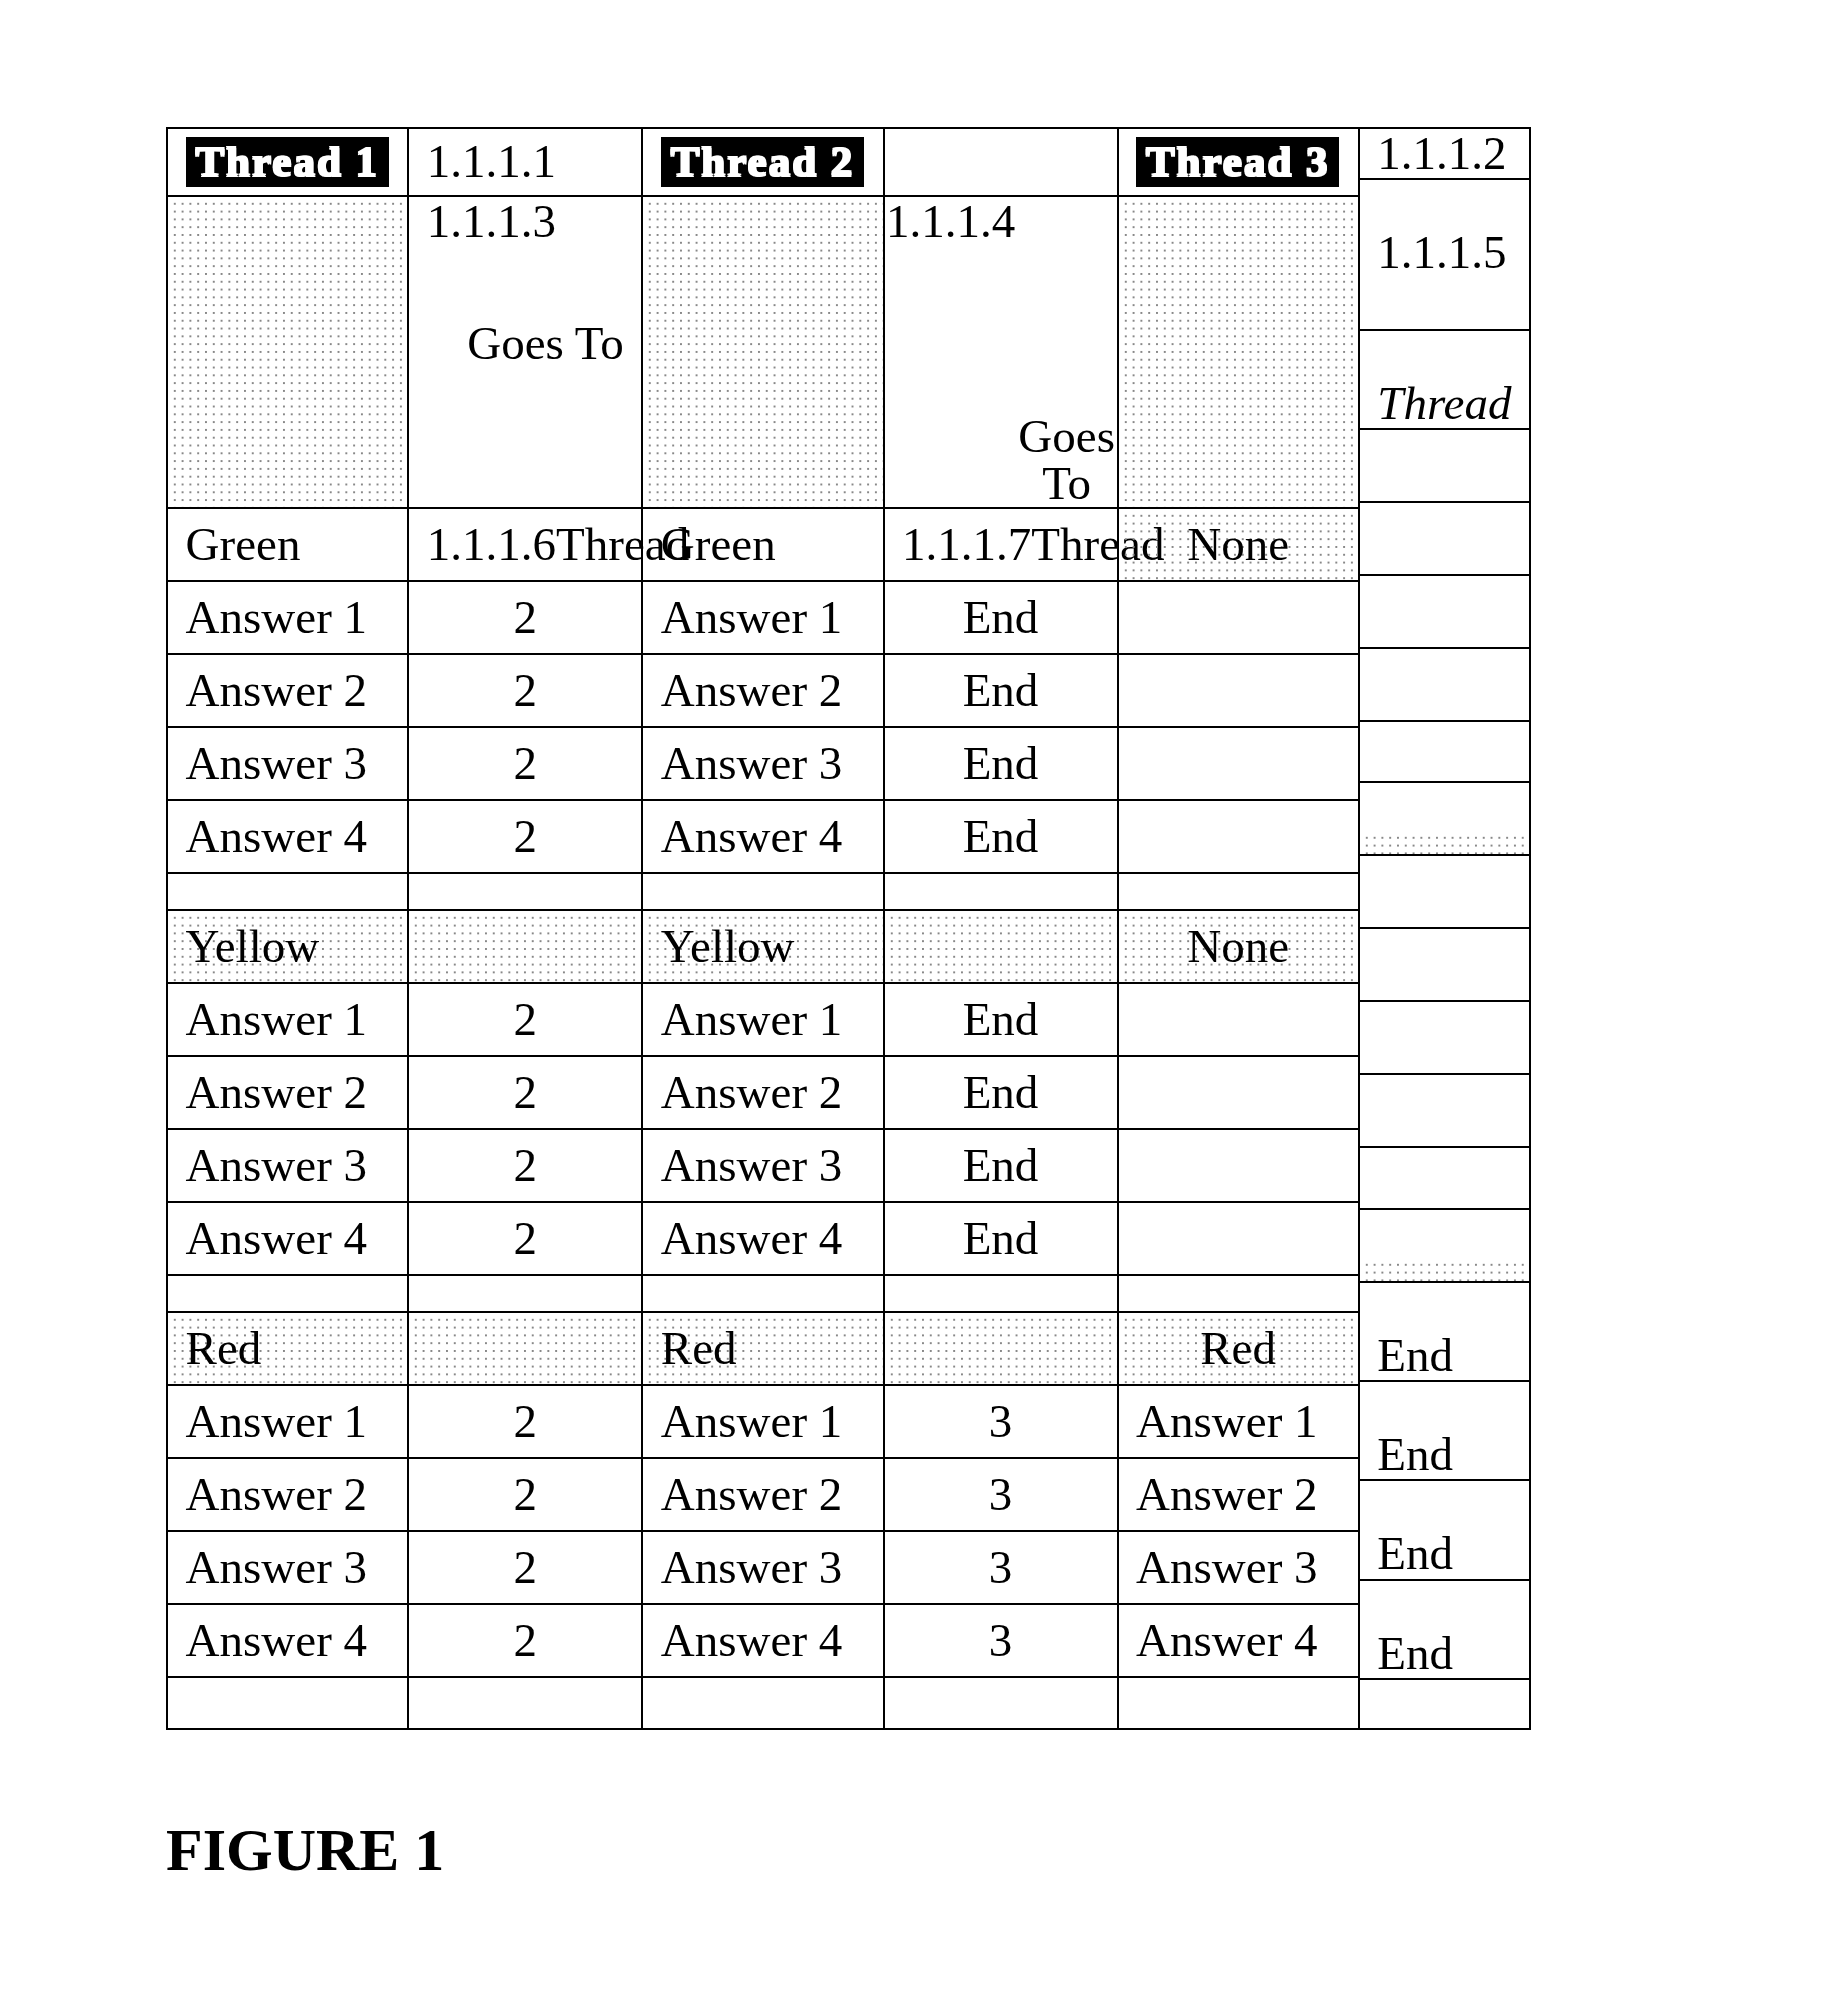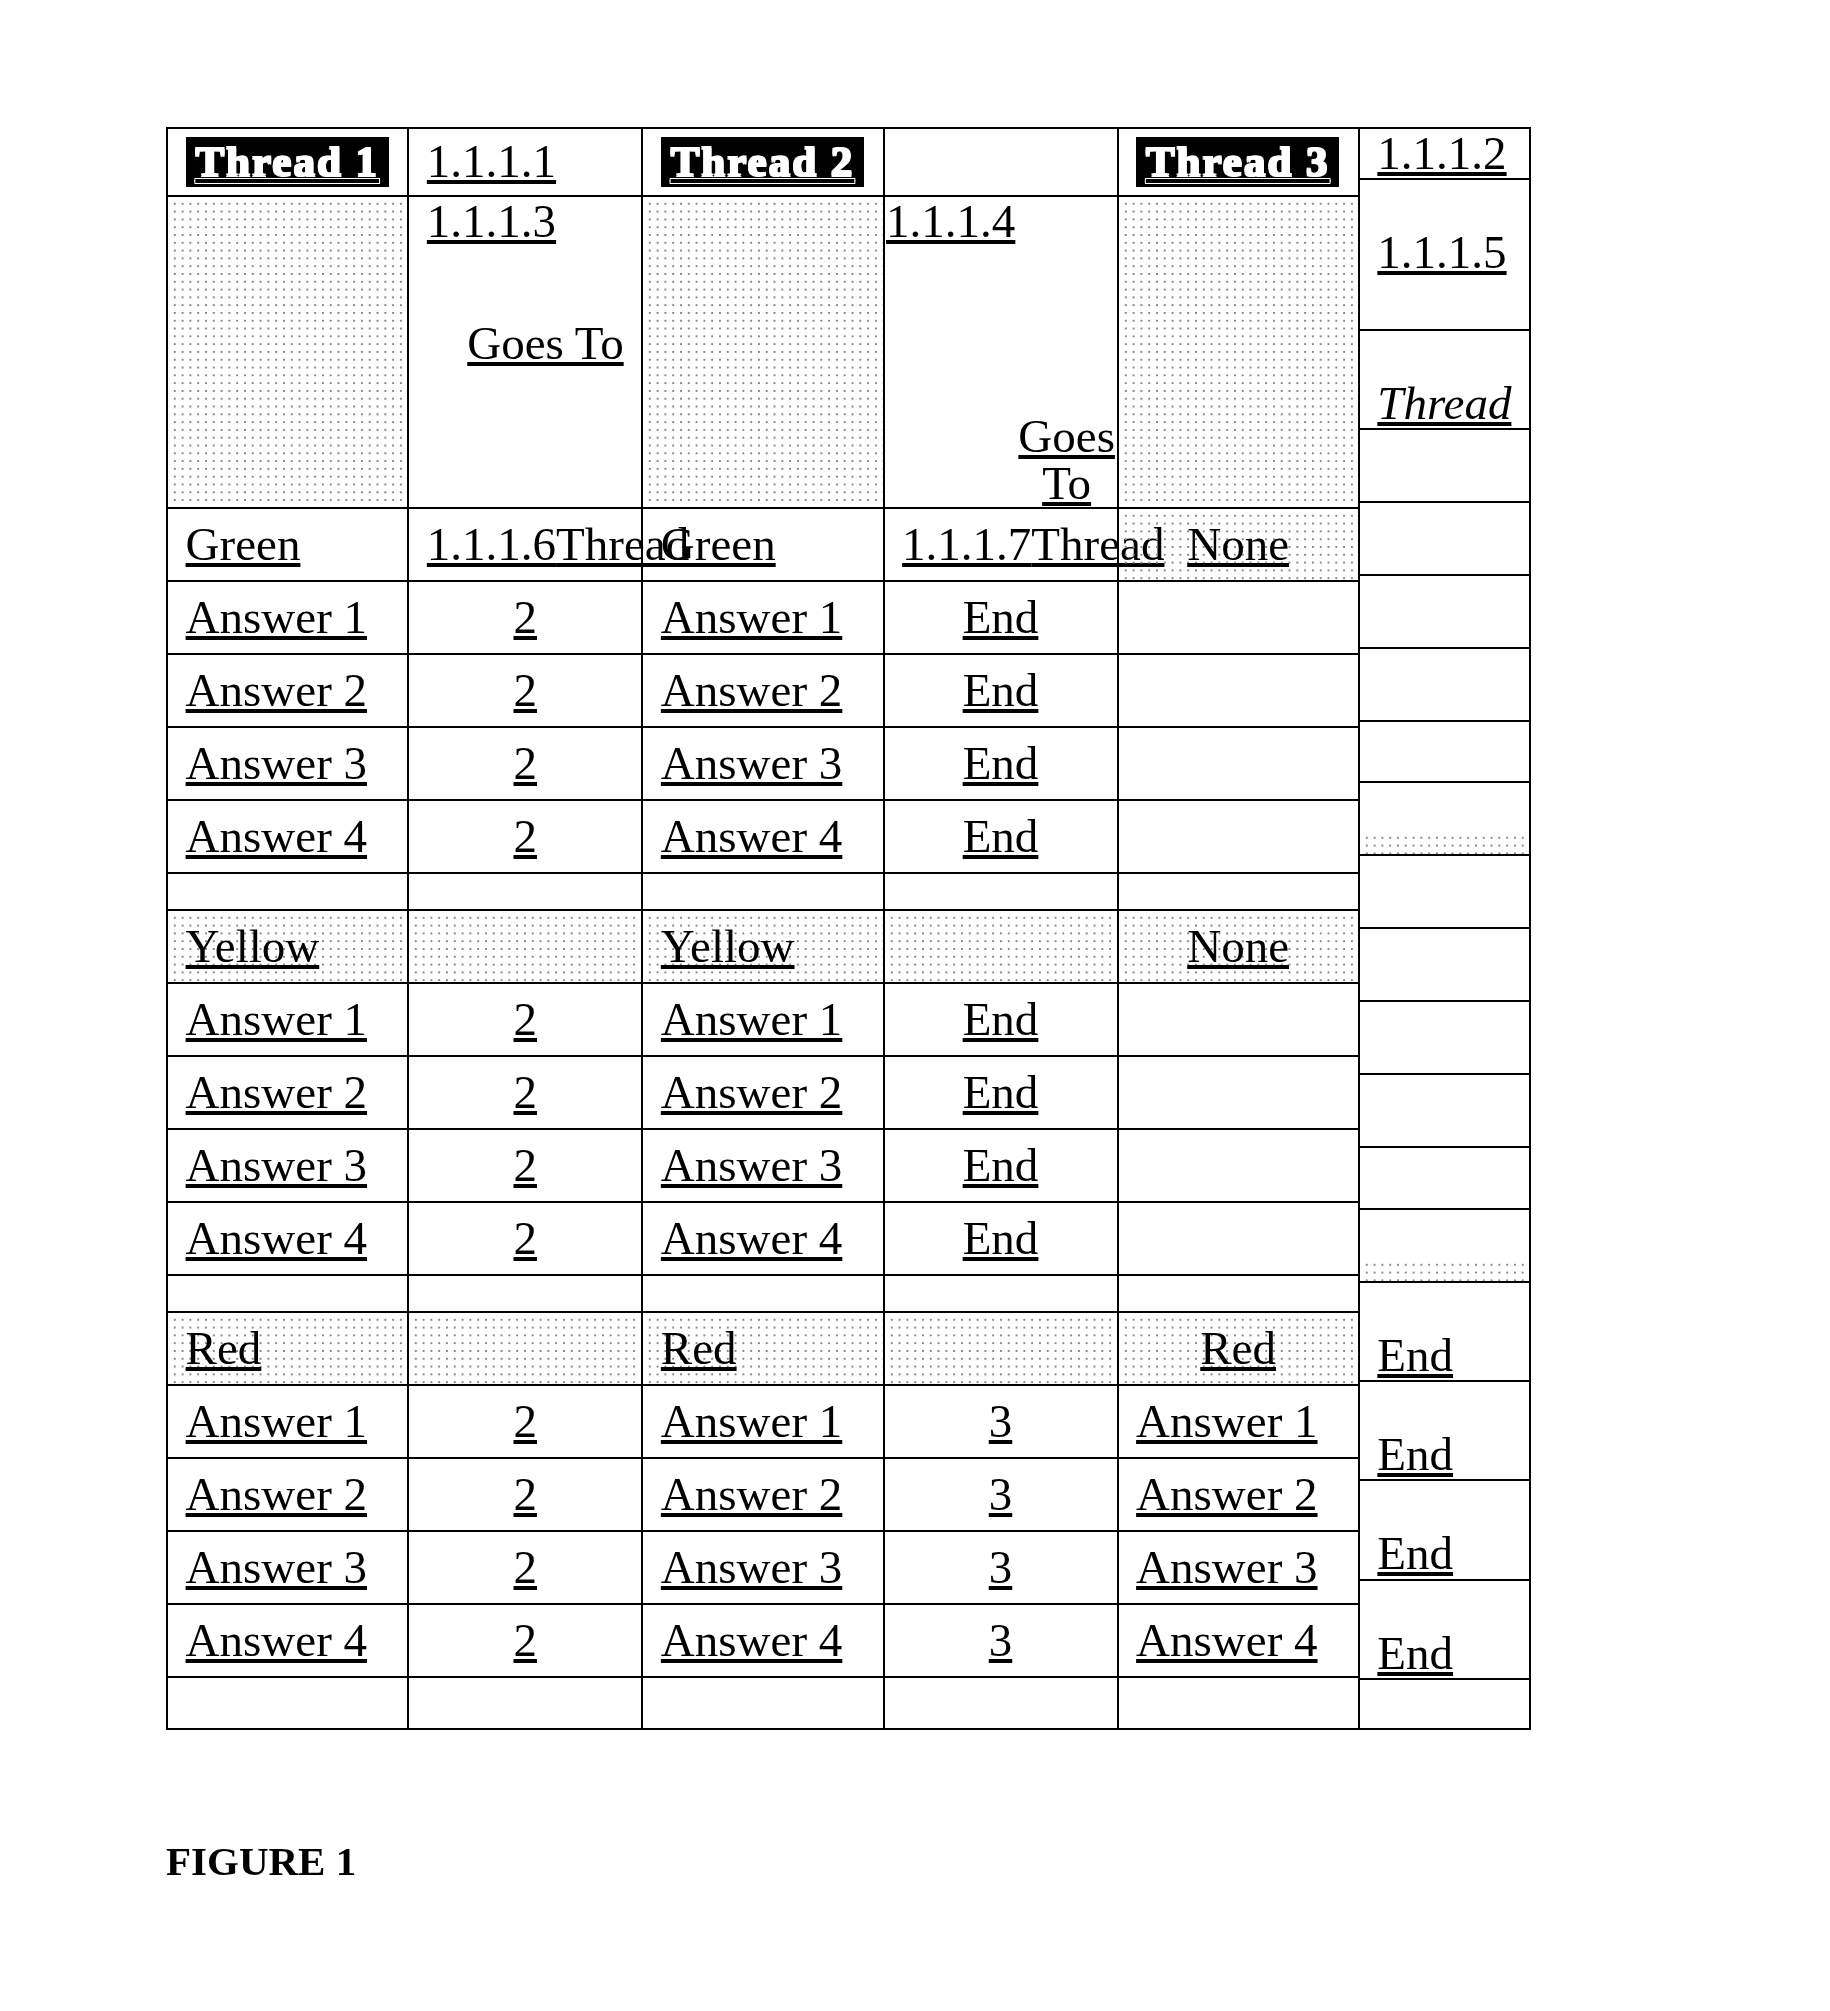--- a/index.html
+++ b/index.html
@@ -8,21 +8,20 @@
     background: #fff;
     font-family: "Times New Roman", Times, serif;
     color: #000;
   }
   .page {
     width: 1677px;
     height: 2012px;
     position: relative;
     box-sizing: border-box;
     padding: 127px 146px 78px 166px;
-    text-decoration: underline;
   }
   .columns {
     display: flex;
     gap: 0;
     border: 2.9px solid #000;
     height: 1599px;
   }
   .col {
     border-right: 2.9px solid #000;
     display: flex;
@@ -73,21 +72,21 @@
     text-shadow:
       -1px -1px 0 #fff,
        1px -1px 0 #fff,
       -1px  1px 0 #fff,
        1px  1px 0 #fff;
   }
   .figure-label {
     position: absolute;
     left: 166px;
     bottom: 127px;
-    font-size: 41px;
+    font-size: 60px;
     font-weight: bold;
   }
 </style>
 </head>
 <body>
 
 <div class="page">
 
   <div class="columns">
 

